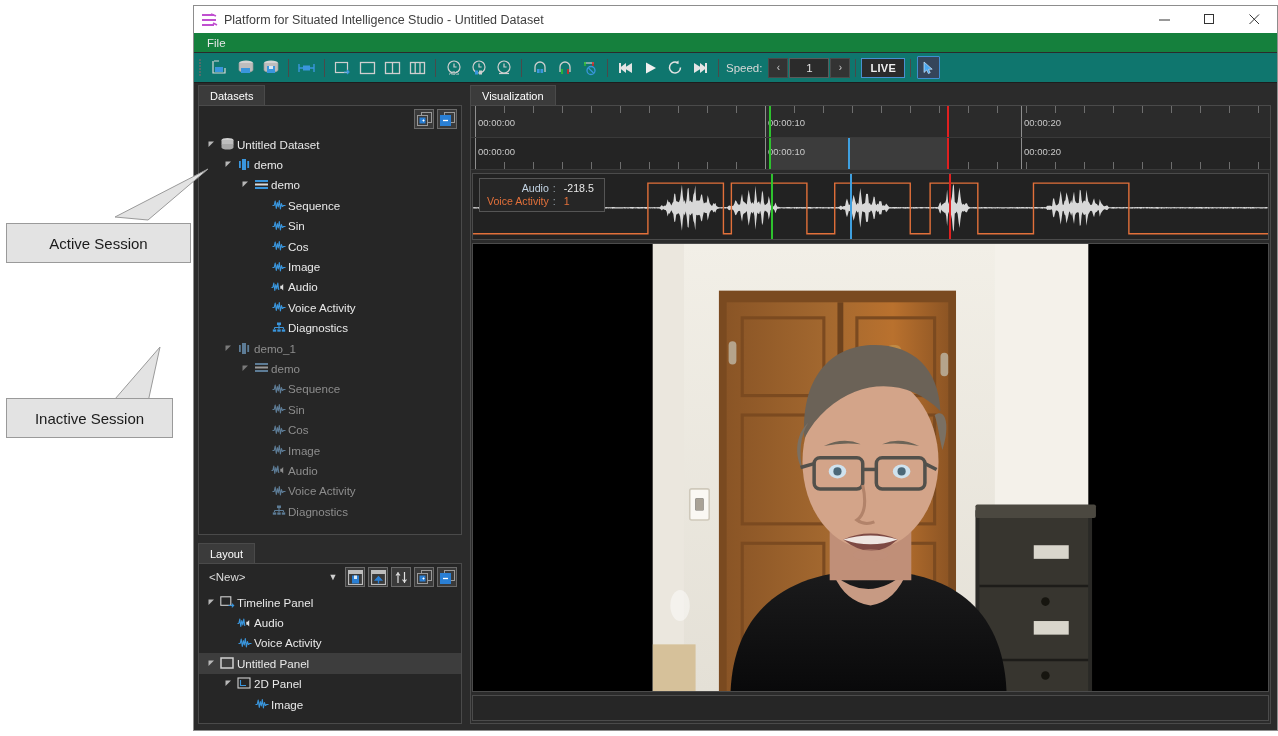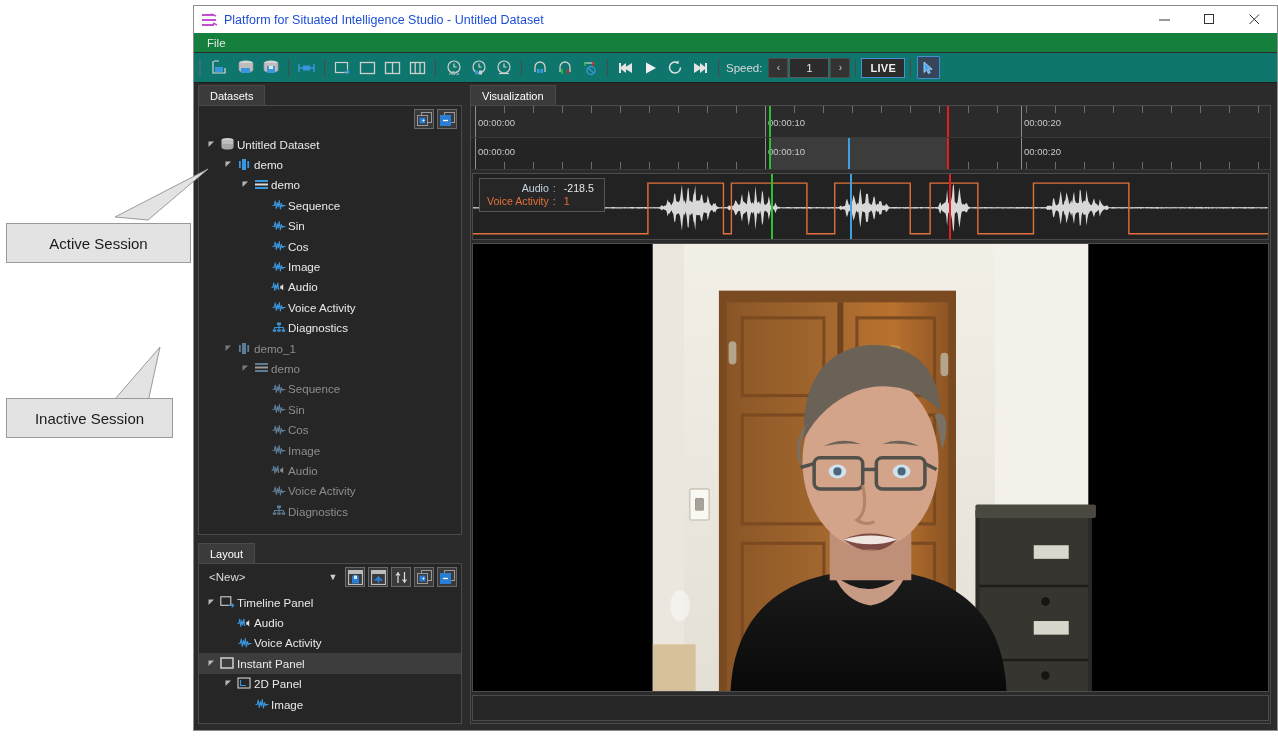--- a/index.html
+++ b/index.html
@@ -33,21 +33,21 @@
     display: flex; flex-direction: column;
     overflow: hidden;
   }
   .titlebar {
     height: 27px; background: #fff;
     display: flex; align-items: center;
     flex: none;
   }
   .titlebar .tb-icon { width: 30px; display:flex; align-items:center; justify-content:center; }
   .titlebar .tb-title {
-    font-size: 12.5px; color: #1d4ed8; flex: 1;
+    font-size: 12.5px; color: #404040; flex: 1;
   }
   .win-btns { display: flex; height: 27px; }
   .win-btn {
     width: 45px; height: 27px;
     display: flex; align-items: center; justify-content: center;
     color: #222; font-size: 12px;
   }
   .win-btn svg { display:block; }
 
   .menubar {
@@ -734,21 +734,21 @@
                 <span class="tw">
                   <svg width="7" height="7" viewBox="0 0 7 7">
                     <path d="M0.5 0.5 L6 0.5 L0.5 6 Z" fill="#b8b8b8"></path>
                   </svg>
                 </span>
                 <span class="ticon">
                   <svg width="15" height="13" viewBox="0 0 15 13">
         <rect x="1" y="1" width="12" height="10" stroke="#d0d0d0" fill="none" stroke-width="1.5"></rect>
       </svg>
                 </span>
-                <span>Instant Panel</span>
+                <span>Untitled Panel</span>
               </div>
               <div class="tnode" style="padding-left: 23px;">
                 <span class="tw">
                   <svg width="7" height="7" viewBox="0 0 7 7">
                     <path d="M0.5 0.5 L6 0.5 L0.5 6 Z" fill="#b8b8b8"></path>
                   </svg>
                 </span>
                 <span class="ticon">
                   <svg width="15" height="13" viewBox="0 0 15 13">
         <rect x="1" y="1" width="12" height="10" stroke="#d0d0d0" fill="none" stroke-width="1.1"></rect>

